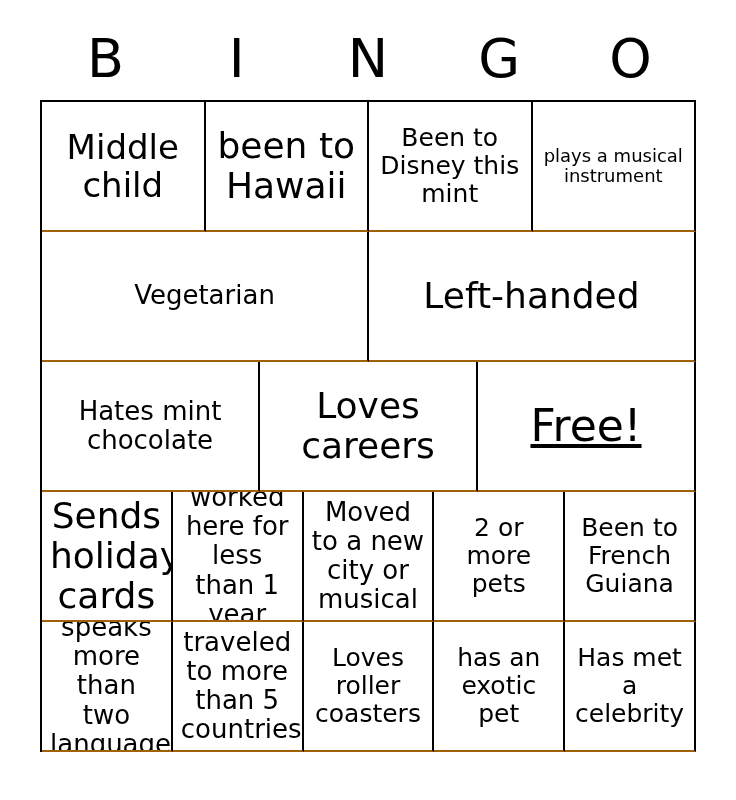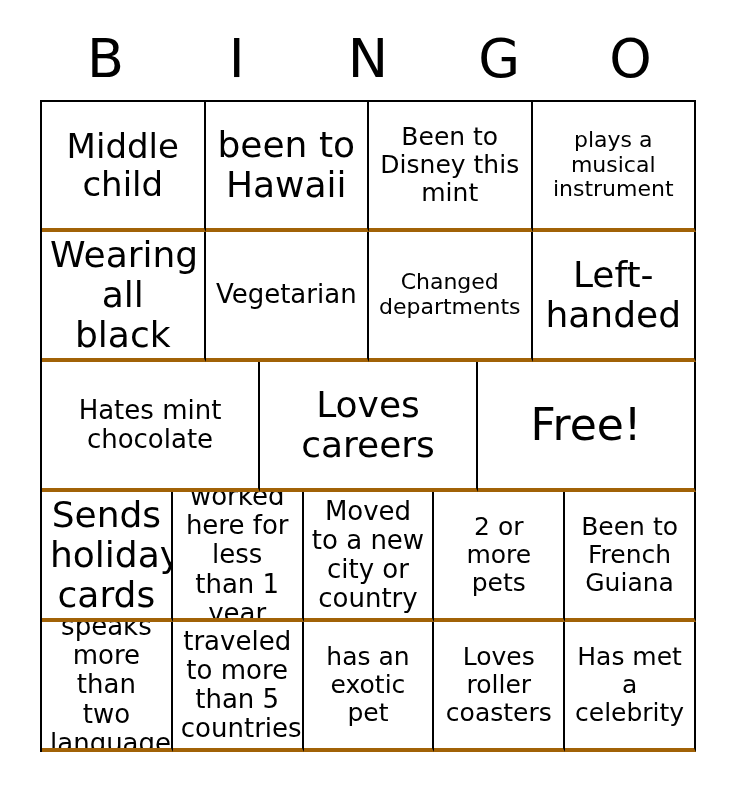--- a/index.html
+++ b/index.html
@@ -48,41 +48,41 @@
     flex-direction: column;
   }
   .grid-row {
     display: flex;
     flex-direction: row;
     height: 130px;
   }
   .cell {
     flex: 1 1 0;
     border-right: 2px solid #000;
-    border-bottom: 4px solid #a16207;
+    border-bottom: 2px solid #a16207;
     box-sizing: border-box;
     display: flex;
     align-items: center;
     justify-content: flex-end;
     text-align: center;
     padding: 2px 8px;
     overflow: hidden;
   }
   .cell span {
     display: block;
     width: 100%;
     line-height: 1.12;
   }
   
   .fs-xl span { font-size: 34px; }
   .fs-lg span { font-size: 36px; }
   .fs-md span { font-size: 25px; }
   .fs-sm span { font-size: 26px; }
-  .fs-xs span { font-size: 22px; }
-  .fs-free span { font-size: 44px; }
+  .fs-xs span { font-size: 18px; }
+  .fs-free span { font-size: 44px; text-decoration: underline; }
 </style>
 </head>
 <body>
 
 <div class="board">
   <div class="header-row">
     <div class="header-cell">B</div>
     <div class="header-cell">I</div>
     <div class="header-cell">N</div>
     <div class="header-cell">G</div>
@@ -98,28 +98,22 @@
           <span>been to Hawaii</span>
         </div>
       <div class="cell fs-md">
           <span>Been to Disney this mint</span>
         </div>
       <div class="cell fs-xs">
           <span>plays a musical instrument</span>
         </div>
     </div>
     <div class="grid-row">
-      <div class="cell fs-lg">
-          <span>Wearing all black</span>
-        </div>
       <div class="cell fs-sm">
           <span>Vegetarian</span>
-        </div>
-      <div class="cell fs-xs">
-          <span>Changed departments</span>
         </div>
       <div class="cell fs-lg">
           <span>Left-handed</span>
         </div>
     </div>
     <div class="grid-row">
       <div class="cell fs-sm">
           <span>Hates mint chocolate</span>
         </div>
       <div class="cell fs-lg">
@@ -130,40 +124,40 @@
         </div>
     </div>
     <div class="grid-row">
       <div class="cell fs-lg">
           <span>Sends holiday cards</span>
         </div>
       <div class="cell fs-sm">
           <span>worked here for less than 1 year</span>
         </div>
       <div class="cell fs-sm">
-          <span>Moved to a new city or country</span>
+          <span>Moved to a new city or musical</span>
         </div>
       <div class="cell fs-md">
           <span>2 or more pets</span>
         </div>
       <div class="cell fs-md">
           <span>Been to French Guiana</span>
         </div>
     </div>
     <div class="grid-row">
       <div class="cell fs-sm">
           <span>speaks more than two languages</span>
         </div>
       <div class="cell fs-sm">
           <span>traveled to more than 5 countries</span>
         </div>
       <div class="cell fs-md">
-          <span>has an exotic pet</span>
+          <span>Loves roller coasters</span>
         </div>
       <div class="cell fs-md">
-          <span>Loves roller coasters</span>
+          <span>has an exotic pet</span>
         </div>
       <div class="cell fs-md">
           <span>Has met a celebrity</span>
         </div>
     </div>
   </div>
 </div>
 
 </body></html>

